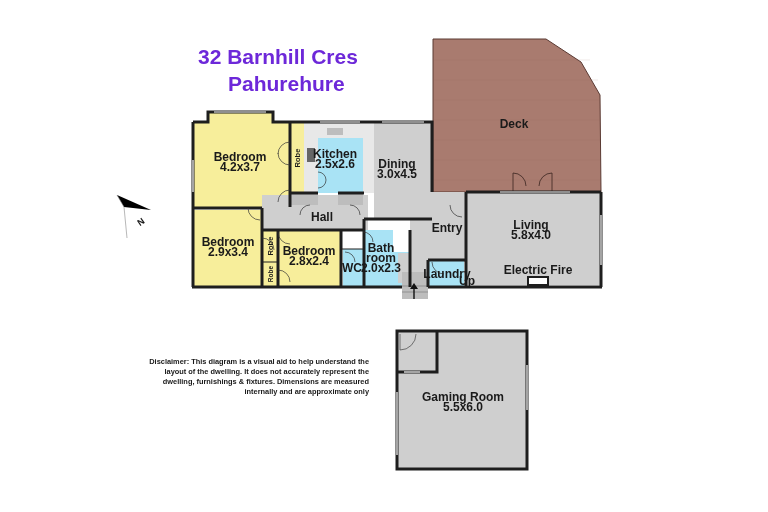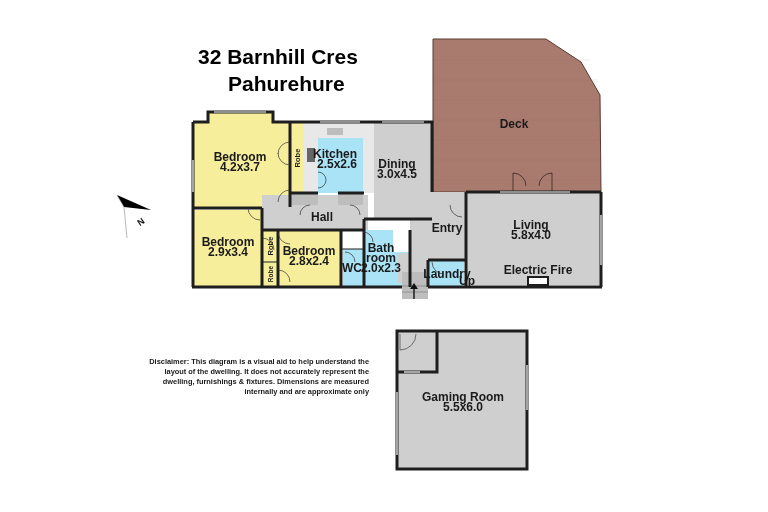--- a/index.html
+++ b/index.html
@@ -1,17 +1,17 @@
 <!DOCTYPE html>
 <html><head>
 <meta charset="utf-8">
 <style>
   html, body { margin:0; padding:0; background:#ffffff; }
   body { width:768px; height:512px; position:relative; overflow:hidden; font-family:"Liberation Sans", sans-serif; }
-  .title { position:absolute; left:0; width:540px; text-align:center; font-weight:bold; color:#000000; font-size:21px; line-height:24px; }
+  .title { position:absolute; left:0; width:540px; text-align:center; font-weight:bold; color:#6d28d9; font-size:21px; line-height:24px; }
   .title1 { top:45px; left:198px; width:auto; text-align:left; }
   .title2 { top:72px; left:228px; width:auto; text-align:center; }
   svg.plan { position:absolute; left:0; top:0; }
   .lbl { position:absolute; font-weight:bold; font-size:12px; color:#1a1a1a; text-align:center; line-height:10px; transform:translate(-50%, -50%); white-space:nowrap; }
   .vlbl { position:absolute; font-weight:bold; font-size:7.5px; color:#1a1a1a; transform:translate(-50%,-50%) rotate(-90deg); white-space:nowrap; }
   .disclaimer { position:absolute; left:133px; top:357px; width:236px; font-weight:bold; font-size:7.4px; line-height:10px; color:#1a1a1a; text-align:right; }
 </style>
 </head>
 <body>
 
@@ -151,21 +151,21 @@
   </g>
 </svg>
 
 <div class="lbl" style="left:141px; top:222px; transform:translate(-50%,-50%) rotate(-35deg); font-size:9px;">N</div>
 
 <div class="lbl" style="left:240px; top:162px;">
   <div>Bedroom</div>
   <div>4.2x3.7</div>
 </div>
 <div class="vlbl" style="left:297px; top:158px;">Robe</div>
-<div class="lbl" style="left:335px; top:159px;text-align:right;">
+<div class="lbl" style="left:335px; top:159px;">
   <div>Kitchen</div>
   <div>2.5x2.6</div>
 </div>
 <div class="lbl" style="left:397px; top:169px;">
   <div>Dining</div>
   <div>3.0x4.5</div>
 </div>
 <div class="lbl" style="left:514px; top:124px;">Deck</div>
 <div class="lbl" style="left:322px; top:217px;text-align:right;">Hall</div>
 <div class="lbl" style="left:228px; top:247px;">

